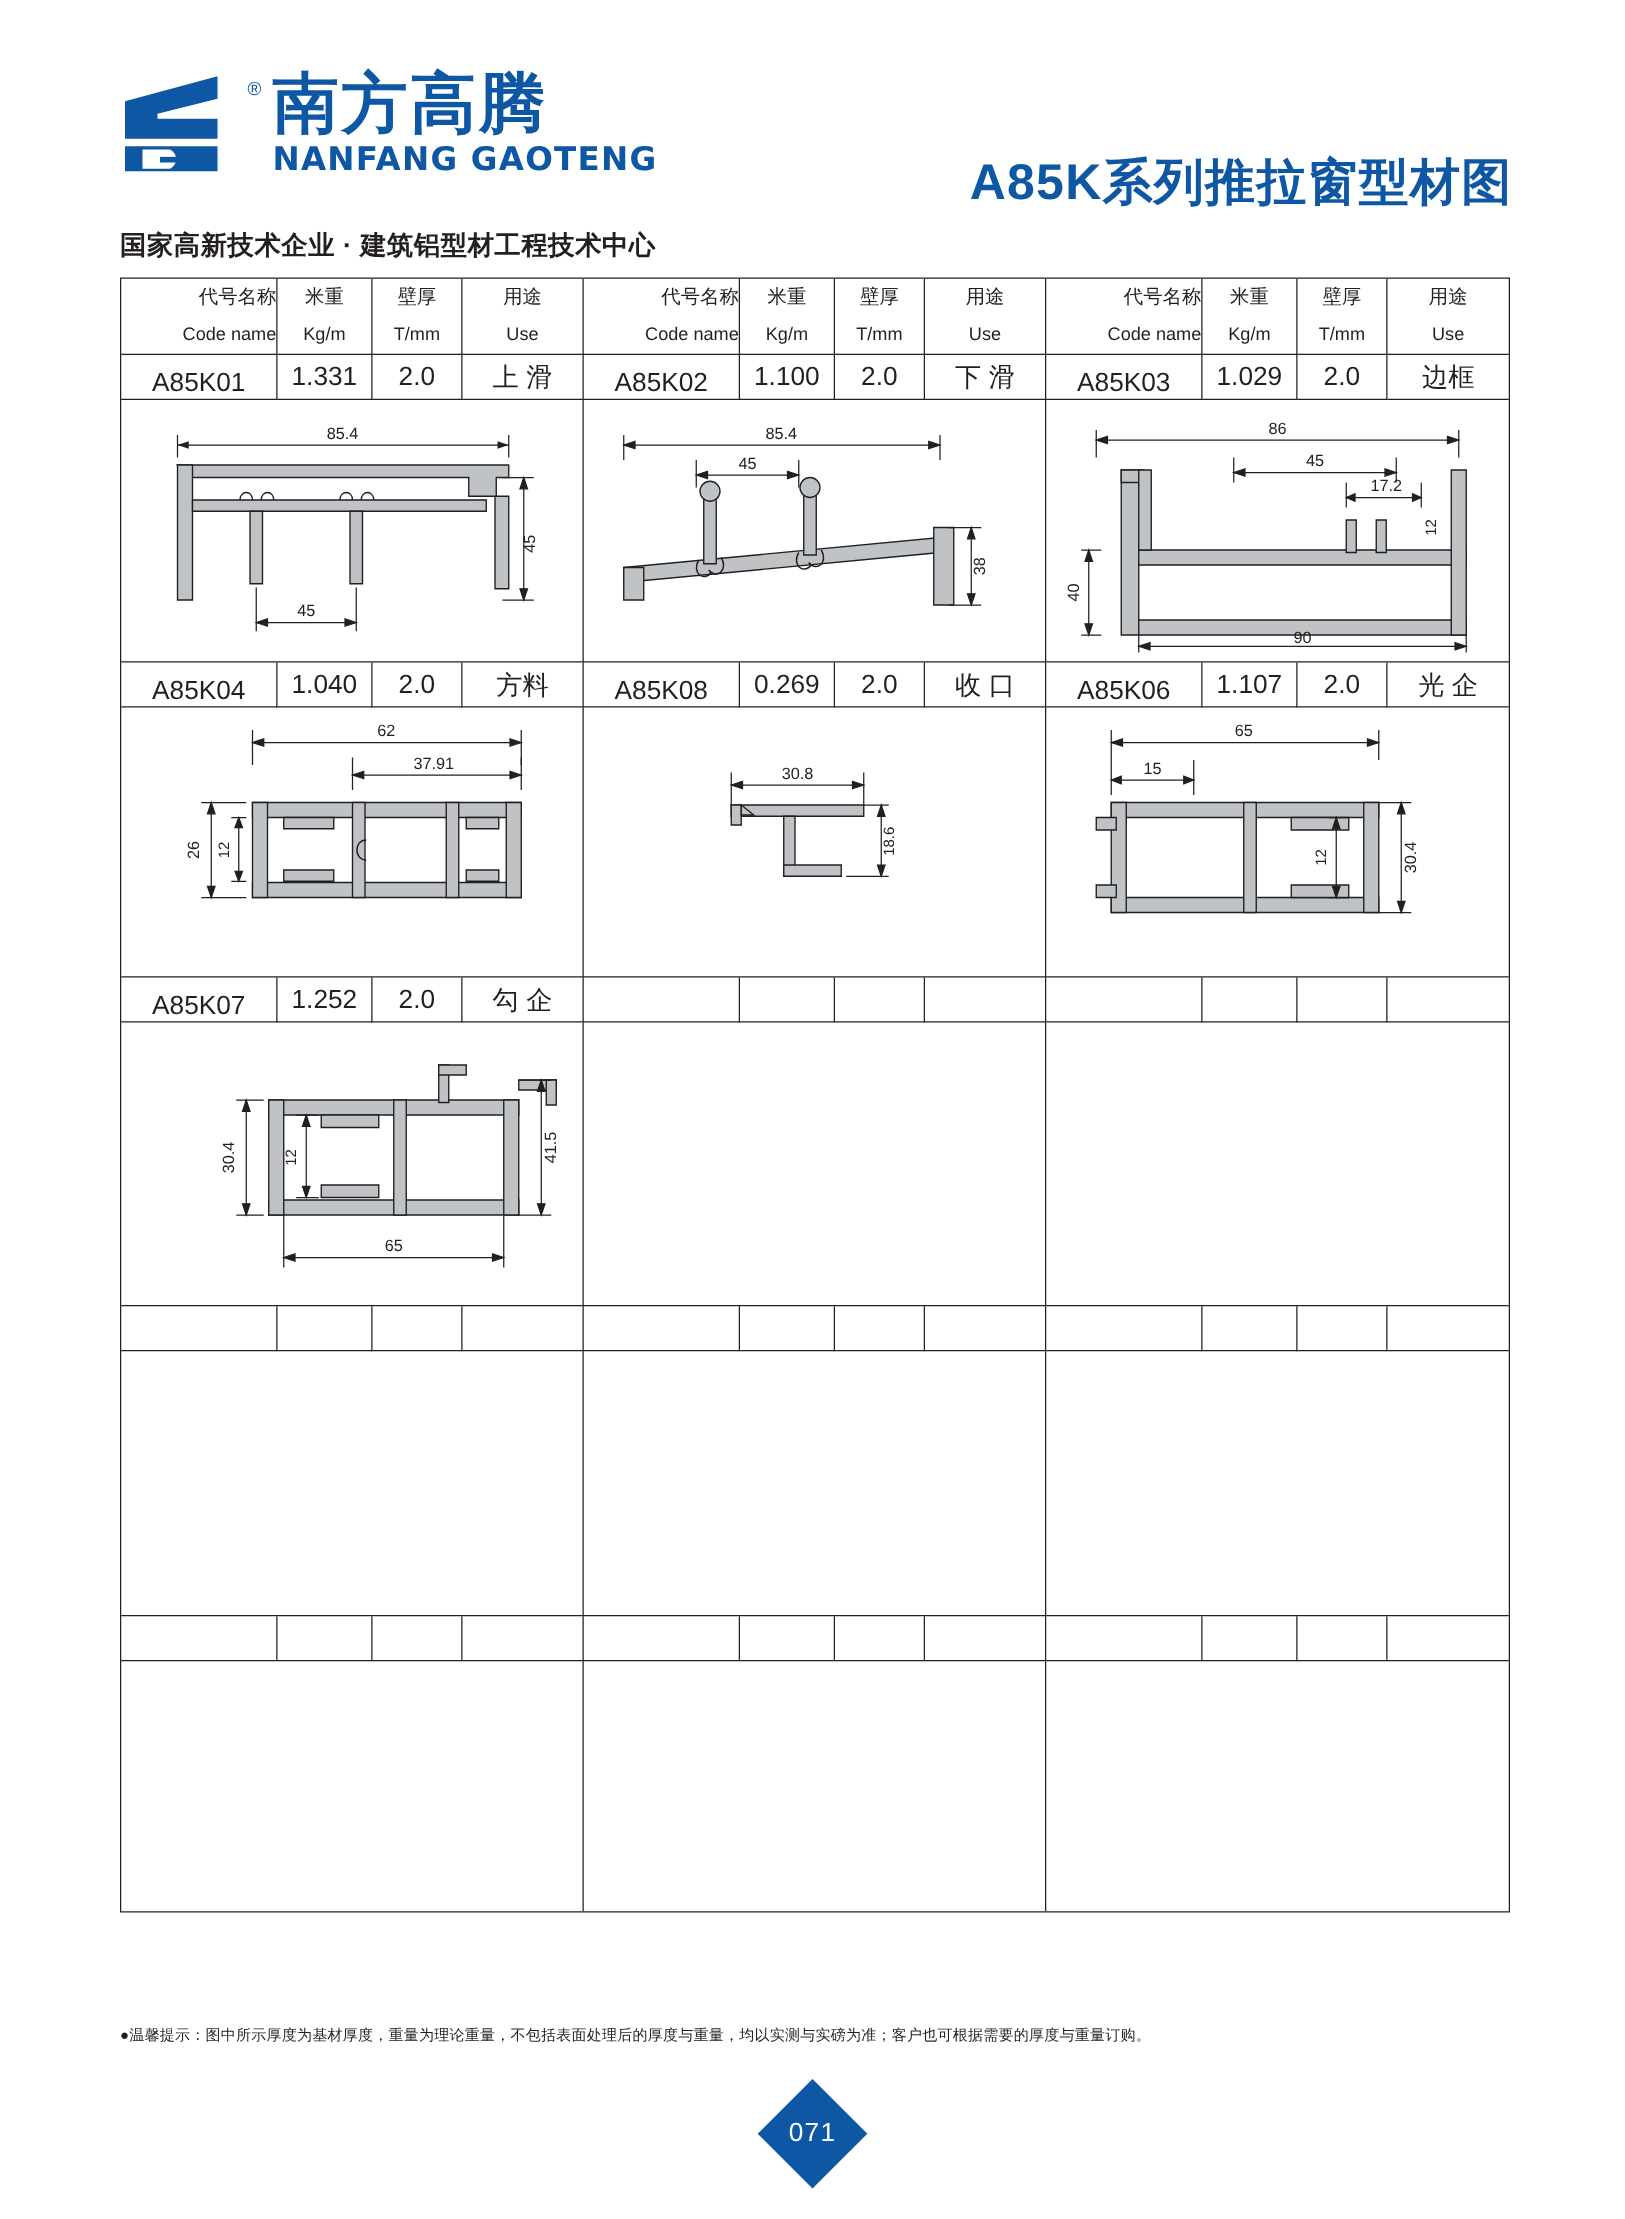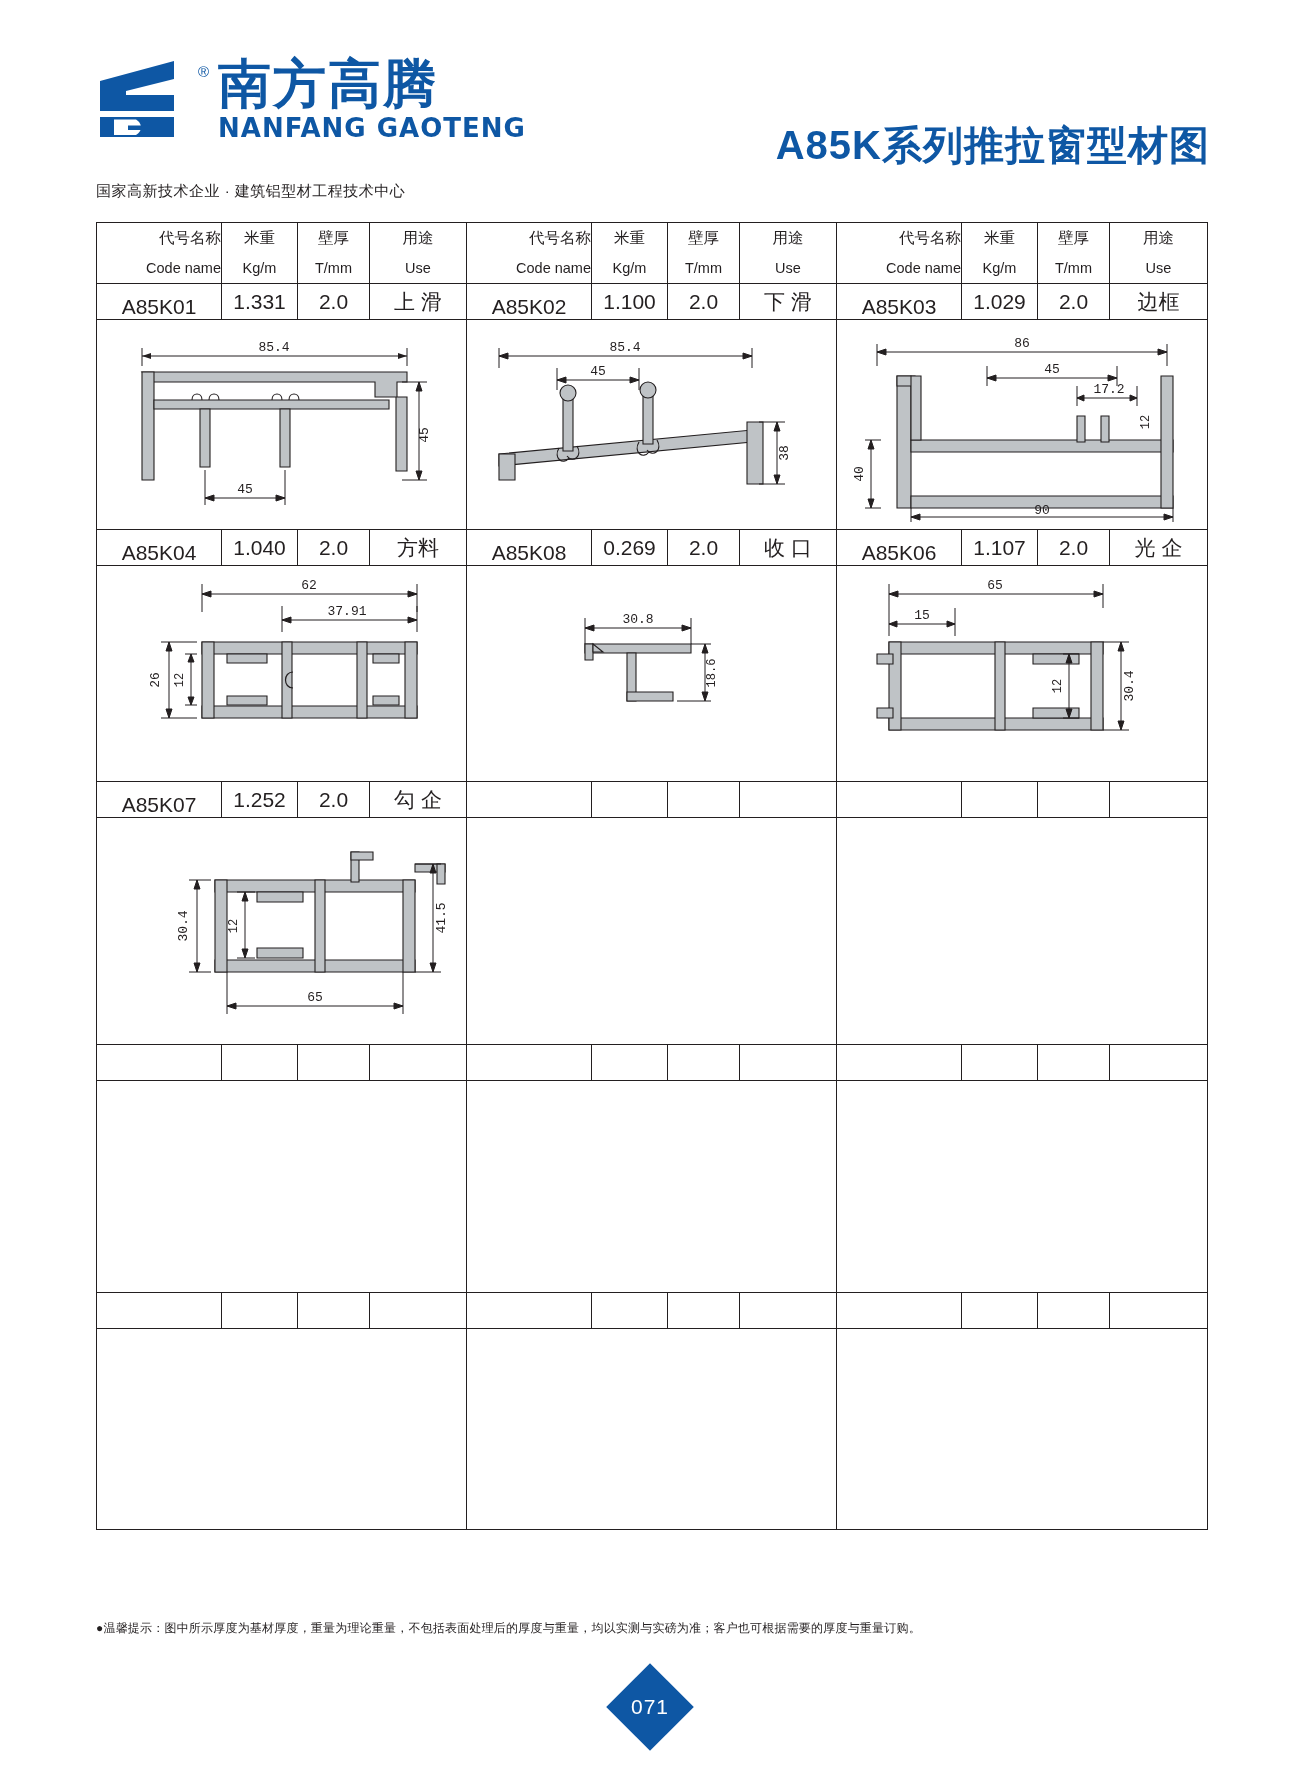--- a/index.html
+++ b/index.html
@@ -14,42 +14,42 @@
   .header{position:absolute;left:0;top:0;width:1300px;height:205px;}
   .logo-wrap{position:absolute;left:96px;top:55px;display:flex;align-items:center;}
   .logo-mark{position:relative;width:112px;height:88px;}
   .logo-mark svg{display:block;}
   .logo-reg{position:absolute;left:102px;top:8px;font-size:15px;color:#0e57a4;}
   .logo-text{margin-left:10px;}
   .logo-cn{font-size:53px;font-weight:bold;color:#0e57a4;letter-spacing:2px;line-height:58px;
            font-family:"DejaVu Sans","Liberation Sans",sans-serif;}
   .logo-en{font-size:26px;font-weight:bold;color:#0e57a4;letter-spacing:1px;line-height:30px;
            font-family:"DejaVu Sans","Liberation Sans",sans-serif;}
-  .tagline{position:absolute;left:96px;top:182px;font-size:15px;color:#231f20;letter-spacing:.5px;}
+  .tagline{position:absolute;left:96px;top:182px;font-size:21px;color:#231f20;letter-spacing:.5px;font-weight:bold;}
 
   .title-cn{position:absolute;right:90px;top:118px;font-size:40px;font-weight:bold;color:#0e57a4;
             letter-spacing:1px;text-align:center;}
   .title-en{position:absolute;right:90px;top:167px;font-size:23px;color:#5b6670;text-align:right;}
 
   
   .grid{position:absolute;left:96px;top:222px;width:1110px;border:1.3px solid #231f20;}
   .hrow{display:flex;}
   .hcell{box-sizing:border-box;border-right:1.3px solid #231f20;border-bottom:1.3px solid #231f20;
          display:flex;flex-direction:column;align-items:center;justify-content:center;
          font-size:15px;line-height:19px;padding:5px 0;}
   .hcell:last-child{border-right:none;}
   .hcell .l1{font-size:15.5px;}
   .hcell .l2{font-size:14.5px;margin-top:12px;}
 
   .drow{display:flex;}
   .dcell{box-sizing:border-box;border-right:1.3px solid #231f20;border-bottom:1.3px solid #231f20;
          display:flex;align-items:center;justify-content:center;font-size:21px;height:36px;}
   .dcell:last-child{border-right:none;}
 
-  .figrow{display:flex;font-family:Liberation Mono, monospace;}
+  .figrow{display:flex;}
   .figcell{box-sizing:border-box;border-right:1.3px solid #231f20;border-bottom:1.3px solid #231f20;
            position:relative;}
   .figcell:last-child{border-right:none;}
 
   
   .c-code{width:125px;align-items:flex-end;}
   .c-wt{width:76px;}
   .c-th{width:72px;}
   .c-use{width:97px;}
   .grp{width:370px;}

